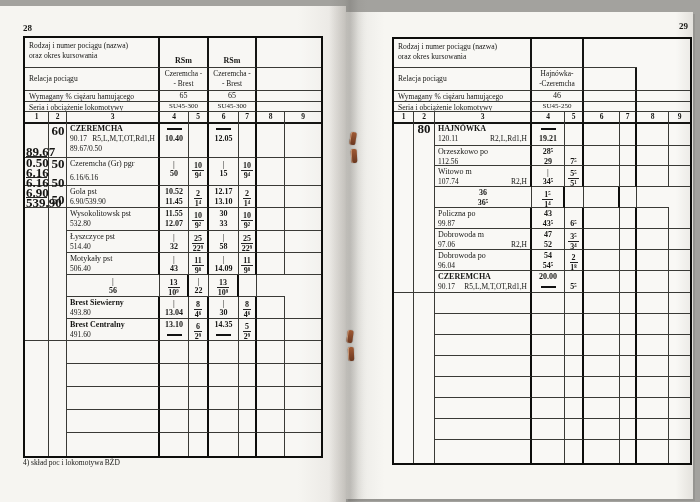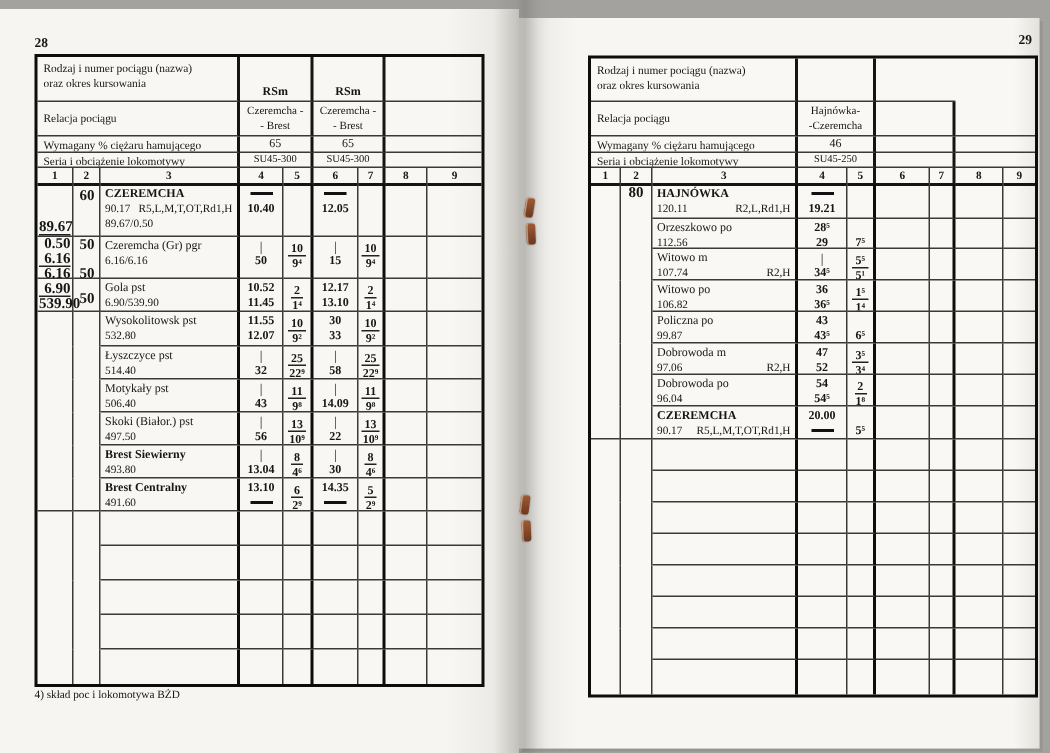--- a/index.html
+++ b/index.html
@@ -61,34 +61,34 @@
   
   .brow{display:grid;box-sizing:border-box}
   .c{box-sizing:border-box;border-right:1px solid #3a3a36;border-bottom:1px solid #3a3a36;overflow:hidden}
   .c3x{border-right:2.5px solid #0d0d0b}
   .c5x,.c7x{border-right:2px solid #0d0d0b}
   .c9x{border-right:none}
   .brow.nob12 .cc1,.brow.nob12 .cc2{border-bottom:none}
   .brow.lastrow .c{border-bottom:none}
 
   .stcell{display:flex;flex-direction:column;padding:1px 2px 0 3px;font-size:8px;line-height:10px}
-  .stcell.vbot{justify-content:flex-start;padding-bottom:2px}
+  .stcell.vbot{justify-content:space-between;padding-bottom:2px}
   .stname{white-space:nowrap}
   .stname.b{font-weight:bold}
   .stline{display:flex;justify-content:space-between;font-size:7.5px;line-height:10px}
   .stmarks{white-space:nowrap;padding-right:1px}
   .tcell{display:flex;flex-direction:column;align-items:center;padding-top:1px;
          font-weight:bold;font-size:8px}
   .tv,.bv{display:block;line-height:10px;min-height:10px;white-space:nowrap}
   .frtop{line-height:9px;min-height:9px;margin-top:2px;padding:0 2px;border-bottom:1px solid #222}
   .pass{font-weight:normal;font-size:9px}
   .dashline{width:15px;height:0;border-top:2px solid #111;margin:4px 0 4px}
 
   
-  .ovk{position:absolute;font-size:10px;font-weight:bold;line-height:9px;height:9px;white-space:nowrap}
+  .ovk{position:absolute;font-size:13px;font-weight:bold;line-height:9px;height:9px;white-space:nowrap}
   .k1{left:1px;width:21px;text-align:right}
   .fbar{border-bottom:1px solid #222}
   .k1a{top:109px}.k1b{top:120px}.k1c{top:130px}.k1d{top:140px}.k1e{top:150px}.k1f{top:160px}
   .k2{left:25px;width:16px;text-align:center}
   .s1{top:88px}.s2{top:121px}.s3{top:140px}.s4{top:157px}
   .r80{left:21px;width:18px;top:85px;text-align:center}
 </style>
 </head>
 <body>
 
@@ -320,26 +320,20 @@
           <div class="c tcell c7x">
             <span class="tv frtop">11</span>
             <span class="bv">9⁸</span>
           </div>
           <div class="c"></div>
           <div class="c c9x"></div>
         </div>
         <div class="brow nob12" style="grid-template-columns: 24px 18px 93px 29px 20px 30px 18px 28px 36px; height: 22px;">
           <div class="c cc1"></div>
           <div class="c cc2"></div>
-          <div class="c c3x stcell">
-            <div class="stname">Skoki (Białor.) pst</div>
-            <div class="stline">
-              <span>497.50</span>
-            </div>
-          </div>
           <div class="c tcell ">
             <span class="tv pass">|</span>
             <span class="bv">56</span>
           </div>
           <div class="c tcell c5x">
             <span class="tv frtop">13</span>
             <span class="bv">10⁹</span>
           </div>
           <div class="c tcell ">
             <span class="tv pass">|</span>
@@ -608,26 +602,20 @@
           <div class="c tcell c7x">
             <span class="tv">&nbsp;</span>
             <span class="bv">&nbsp;</span>
           </div>
           <div class="c"></div>
           <div class="c c9x"></div>
         </div>
         <div class="brow nob12" style="grid-template-columns: 20px 21px 97px 33px 19px 36px 17px 32px 21px; height: 21px;">
           <div class="c cc1"></div>
           <div class="c cc2"></div>
-          <div class="c c3x stcell">
-            <div class="stname">Witowo po</div>
-            <div class="stline">
-              <span>106.82</span>
-            </div>
-          </div>
           <div class="c tcell ">
             <span class="tv">36</span>
             <span class="bv">36⁵</span>
           </div>
           <div class="c tcell c5x">
             <span class="tv frtop">1⁵</span>
             <span class="bv">1⁴</span>
           </div>
           <div class="c tcell ">
             <span class="tv">&nbsp;</span>

